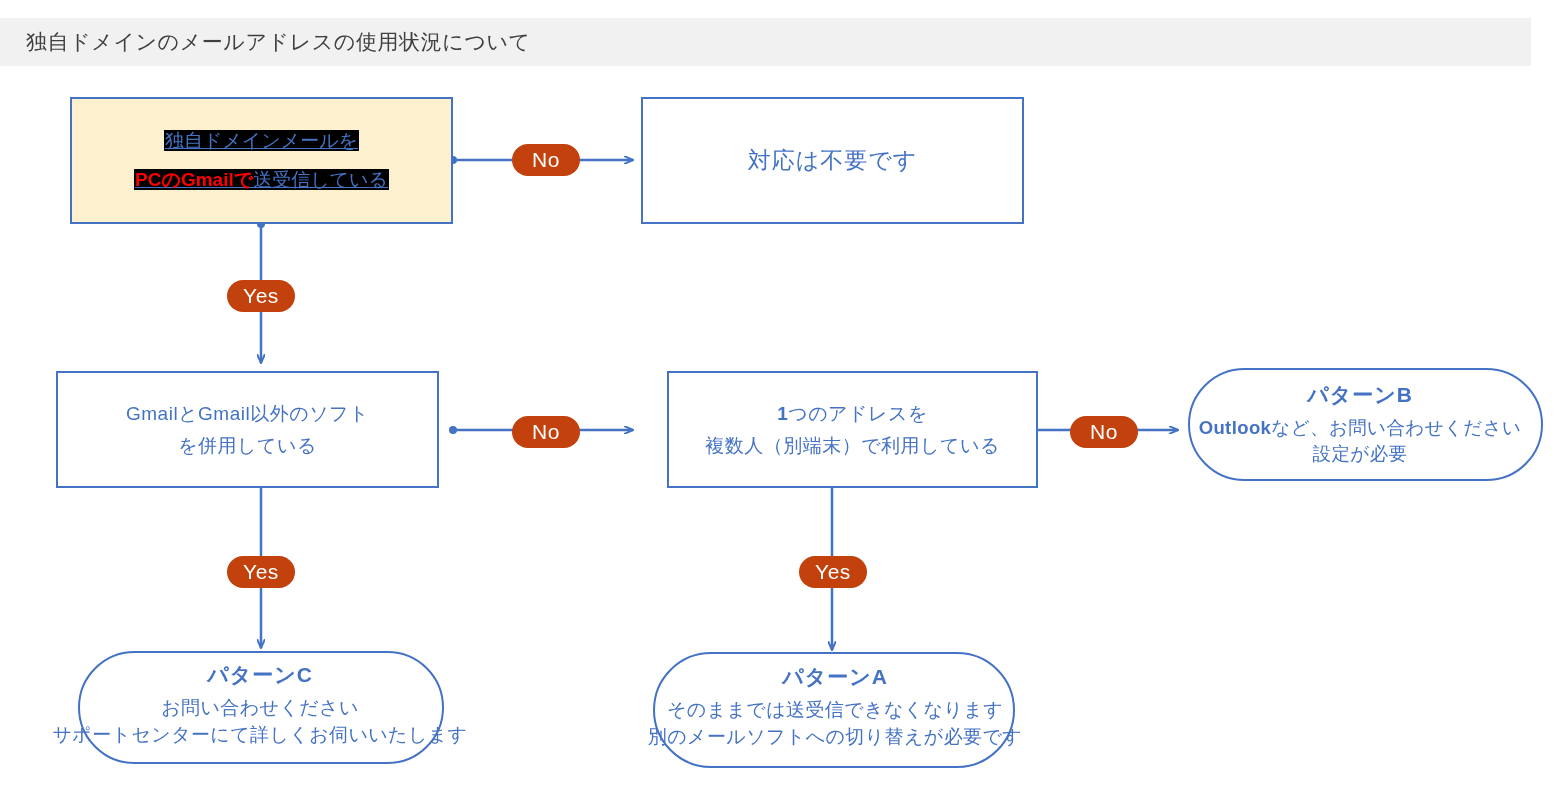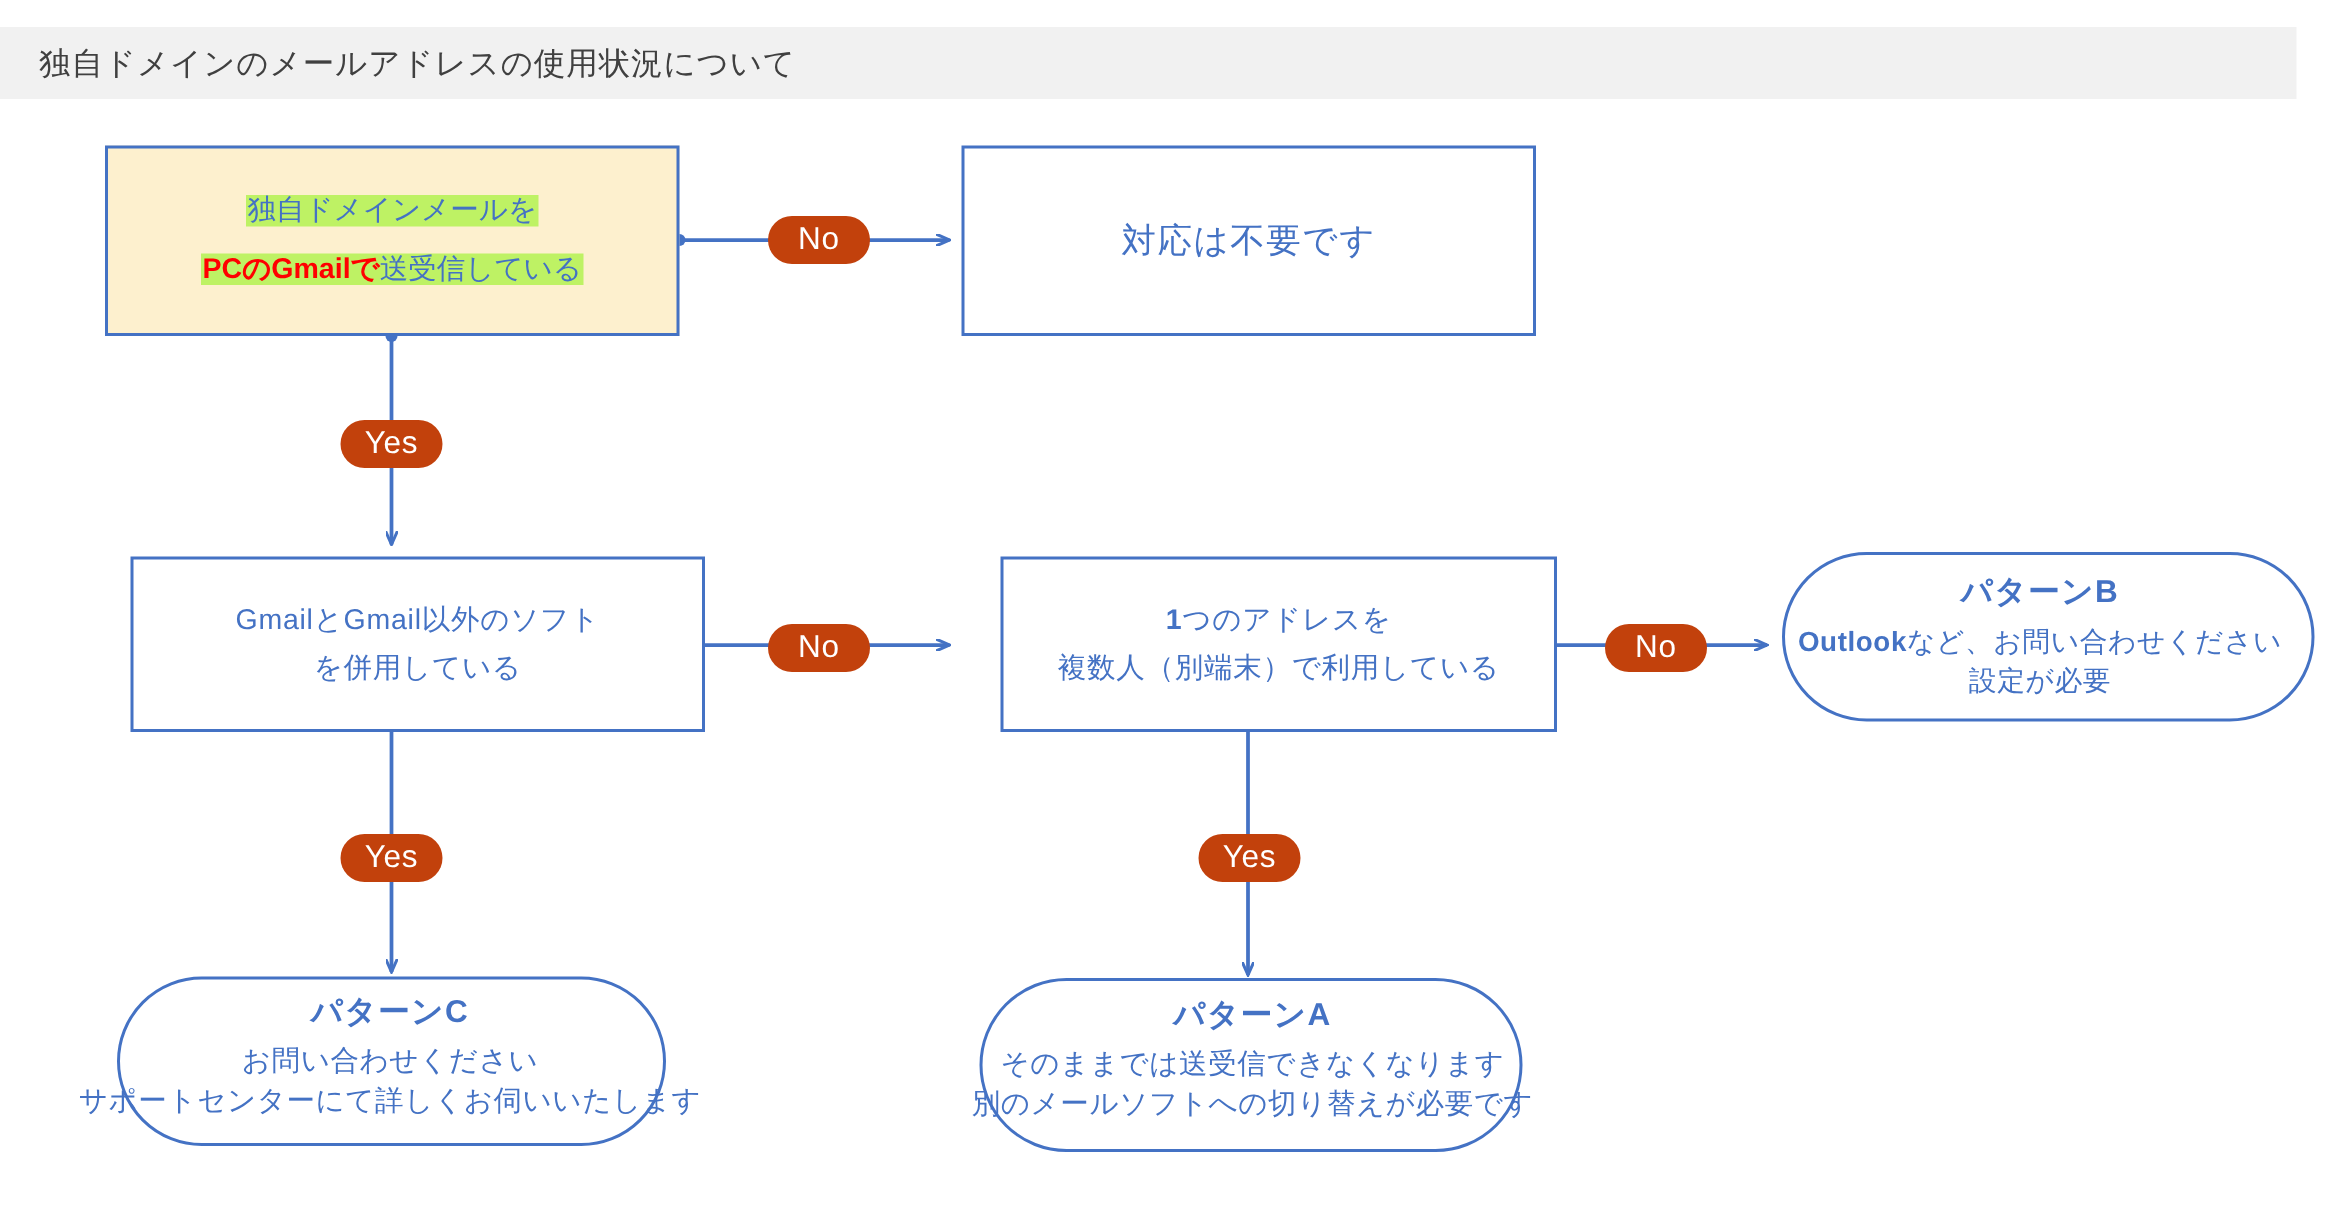--- a/index.html
+++ b/index.html
@@ -58,28 +58,29 @@
     color: #4472C4;
     font-size: 19px;
     line-height: 1.68;
   }
   .box.cream {
     background: #FDF0CE;
   }
 
   #box-start   { left: 70px;  top: 97px;  width: 383px; height: 127px; }
   #box-none    { left: 641px; top: 97px;  width: 383px; height: 127px; }
-  #box-both    { left: 87px;  top: 371px; width: 383px; height: 117px; }
+  #box-both    { left: 56px;  top: 371px; width: 383px; height: 117px; }
   #box-shared  { left: 667px; top: 371px; width: 371px; height: 117px; }
 
   
   .hl {
-    background: #bef264;
+    background: #000000;
     padding: 0 1px;
     box-decoration-break: clone;
+    text-decoration: underline;
     -webkit-box-decoration-break: clone;
   }
   .red-bold {
     color: #FF0000;
     font-weight: bold;
   }
   .line { display: block; }
   #box-start .inner { line-height: 2.05; }
   #box-none .inner { font-size: 23px; letter-spacing: 1px; }
   #box-both .inner { letter-spacing: 0.5px; }

